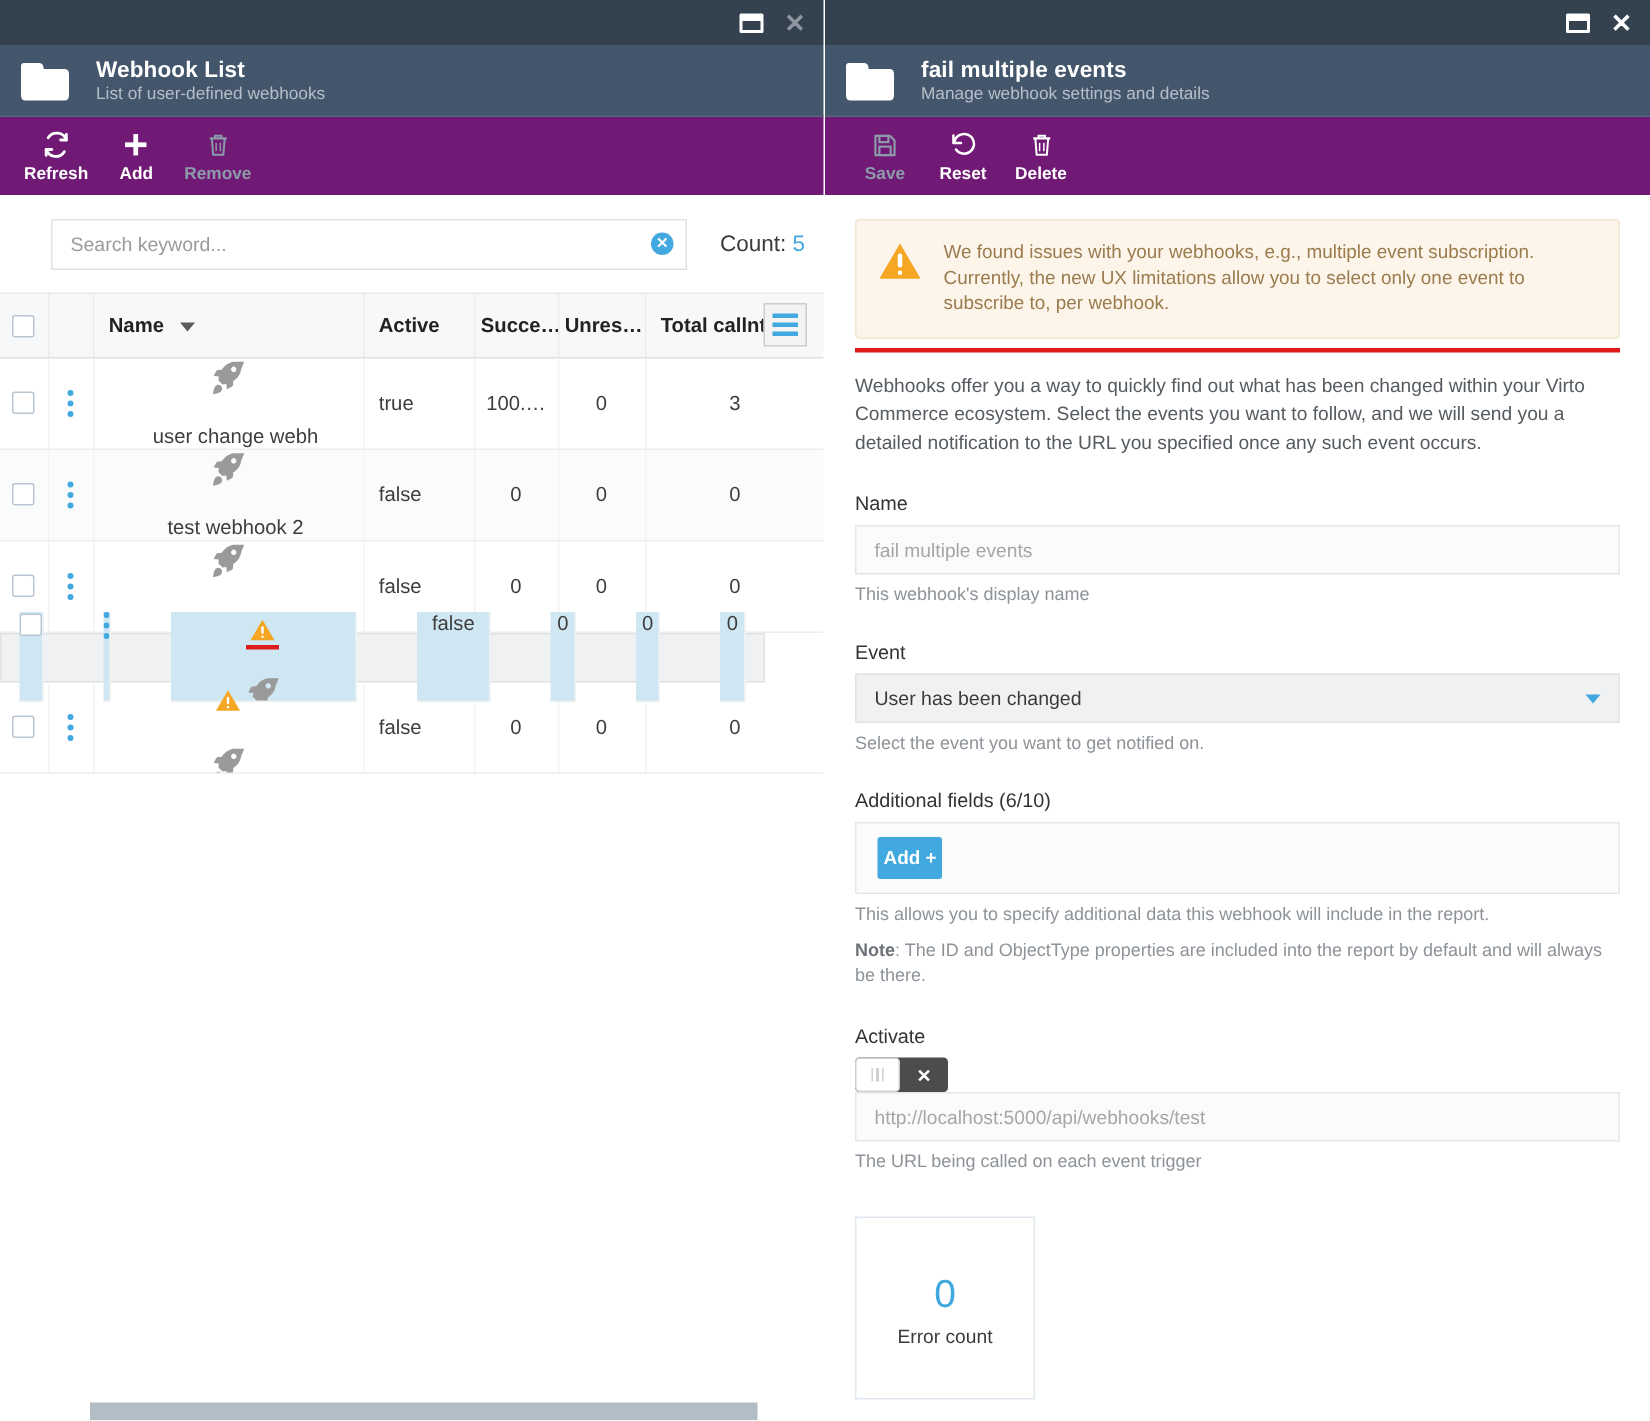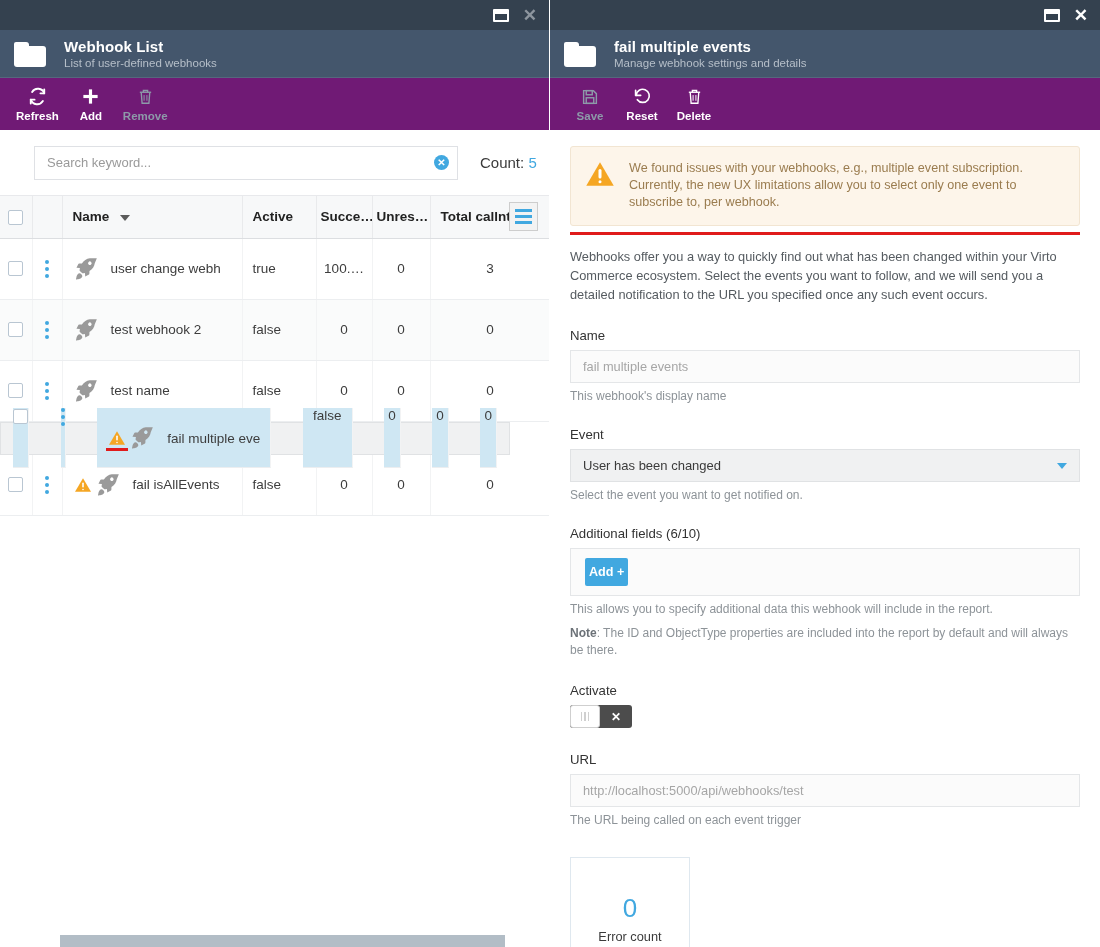--- a/index.html
+++ b/index.html
@@ -112,21 +112,21 @@
   .chk {
     width: 15px; height: 15px; border: 1px solid #b9c6d2; border-radius: 2px;
     display: inline-block; background: #fff; cursor: pointer; vertical-align: middle;
   }
   .dots { display: inline-flex; flex-direction: column; gap: 3px; cursor: pointer; vertical-align: middle; }
   .dots i { width: 4px; height: 4px; border-radius: 50%; background: #41a8e0; display: block; }
   .sort-caret {
     display: inline-block; margin-left: 7px; width: 0; height: 0; vertical-align: middle;
     border-left: 5px solid transparent; border-right: 5px solid transparent; border-top: 6px solid #5b5b5b;
   }
-  .namecell { display: flex; align-items: center; gap: 2px; height: 60px; }
+  .namecell { display: flex; align-items: center; gap: 18px; height: 60px; flex-direction: column; }
   .warn-wrap { position: relative; width: 20px; height: 24px; flex: none;
                display: flex; align-items: center; justify-content: center; }
   .warn-ico { width: 18px; height: 16px; display: block; }
   .warn-underline {
     position: absolute; left: -1px; bottom: -1px; width: 22px; height: 3px; background: #e01b1b;
   }
   .rocket { width: 26px; height: 26px; flex: none; }
   .nametext {
     flex: 1; overflow: hidden; white-space: nowrap; padding-left: 10px;
     text-overflow: clip; color: #3d3d3d;
@@ -546,21 +546,20 @@
           <div class="toggle-handle">
               <i></i>
               <i></i>
               <i></i>
             </div>
           <div class="toggle-x">✕</div>
         </div>
       </div>
 
       <div class="field">
-        <div class="field-label sp">URL</div>
         <div class="inp">
           <span>http://localhost:5000/api/webhooks/test</span>
         </div>
         <div class="hint">The URL being called on each event trigger</div>
       </div>
 
       <div class="stat-card">
         <div class="stat-num">0</div>
         <div class="stat-lbl">Error count</div>
       </div>

